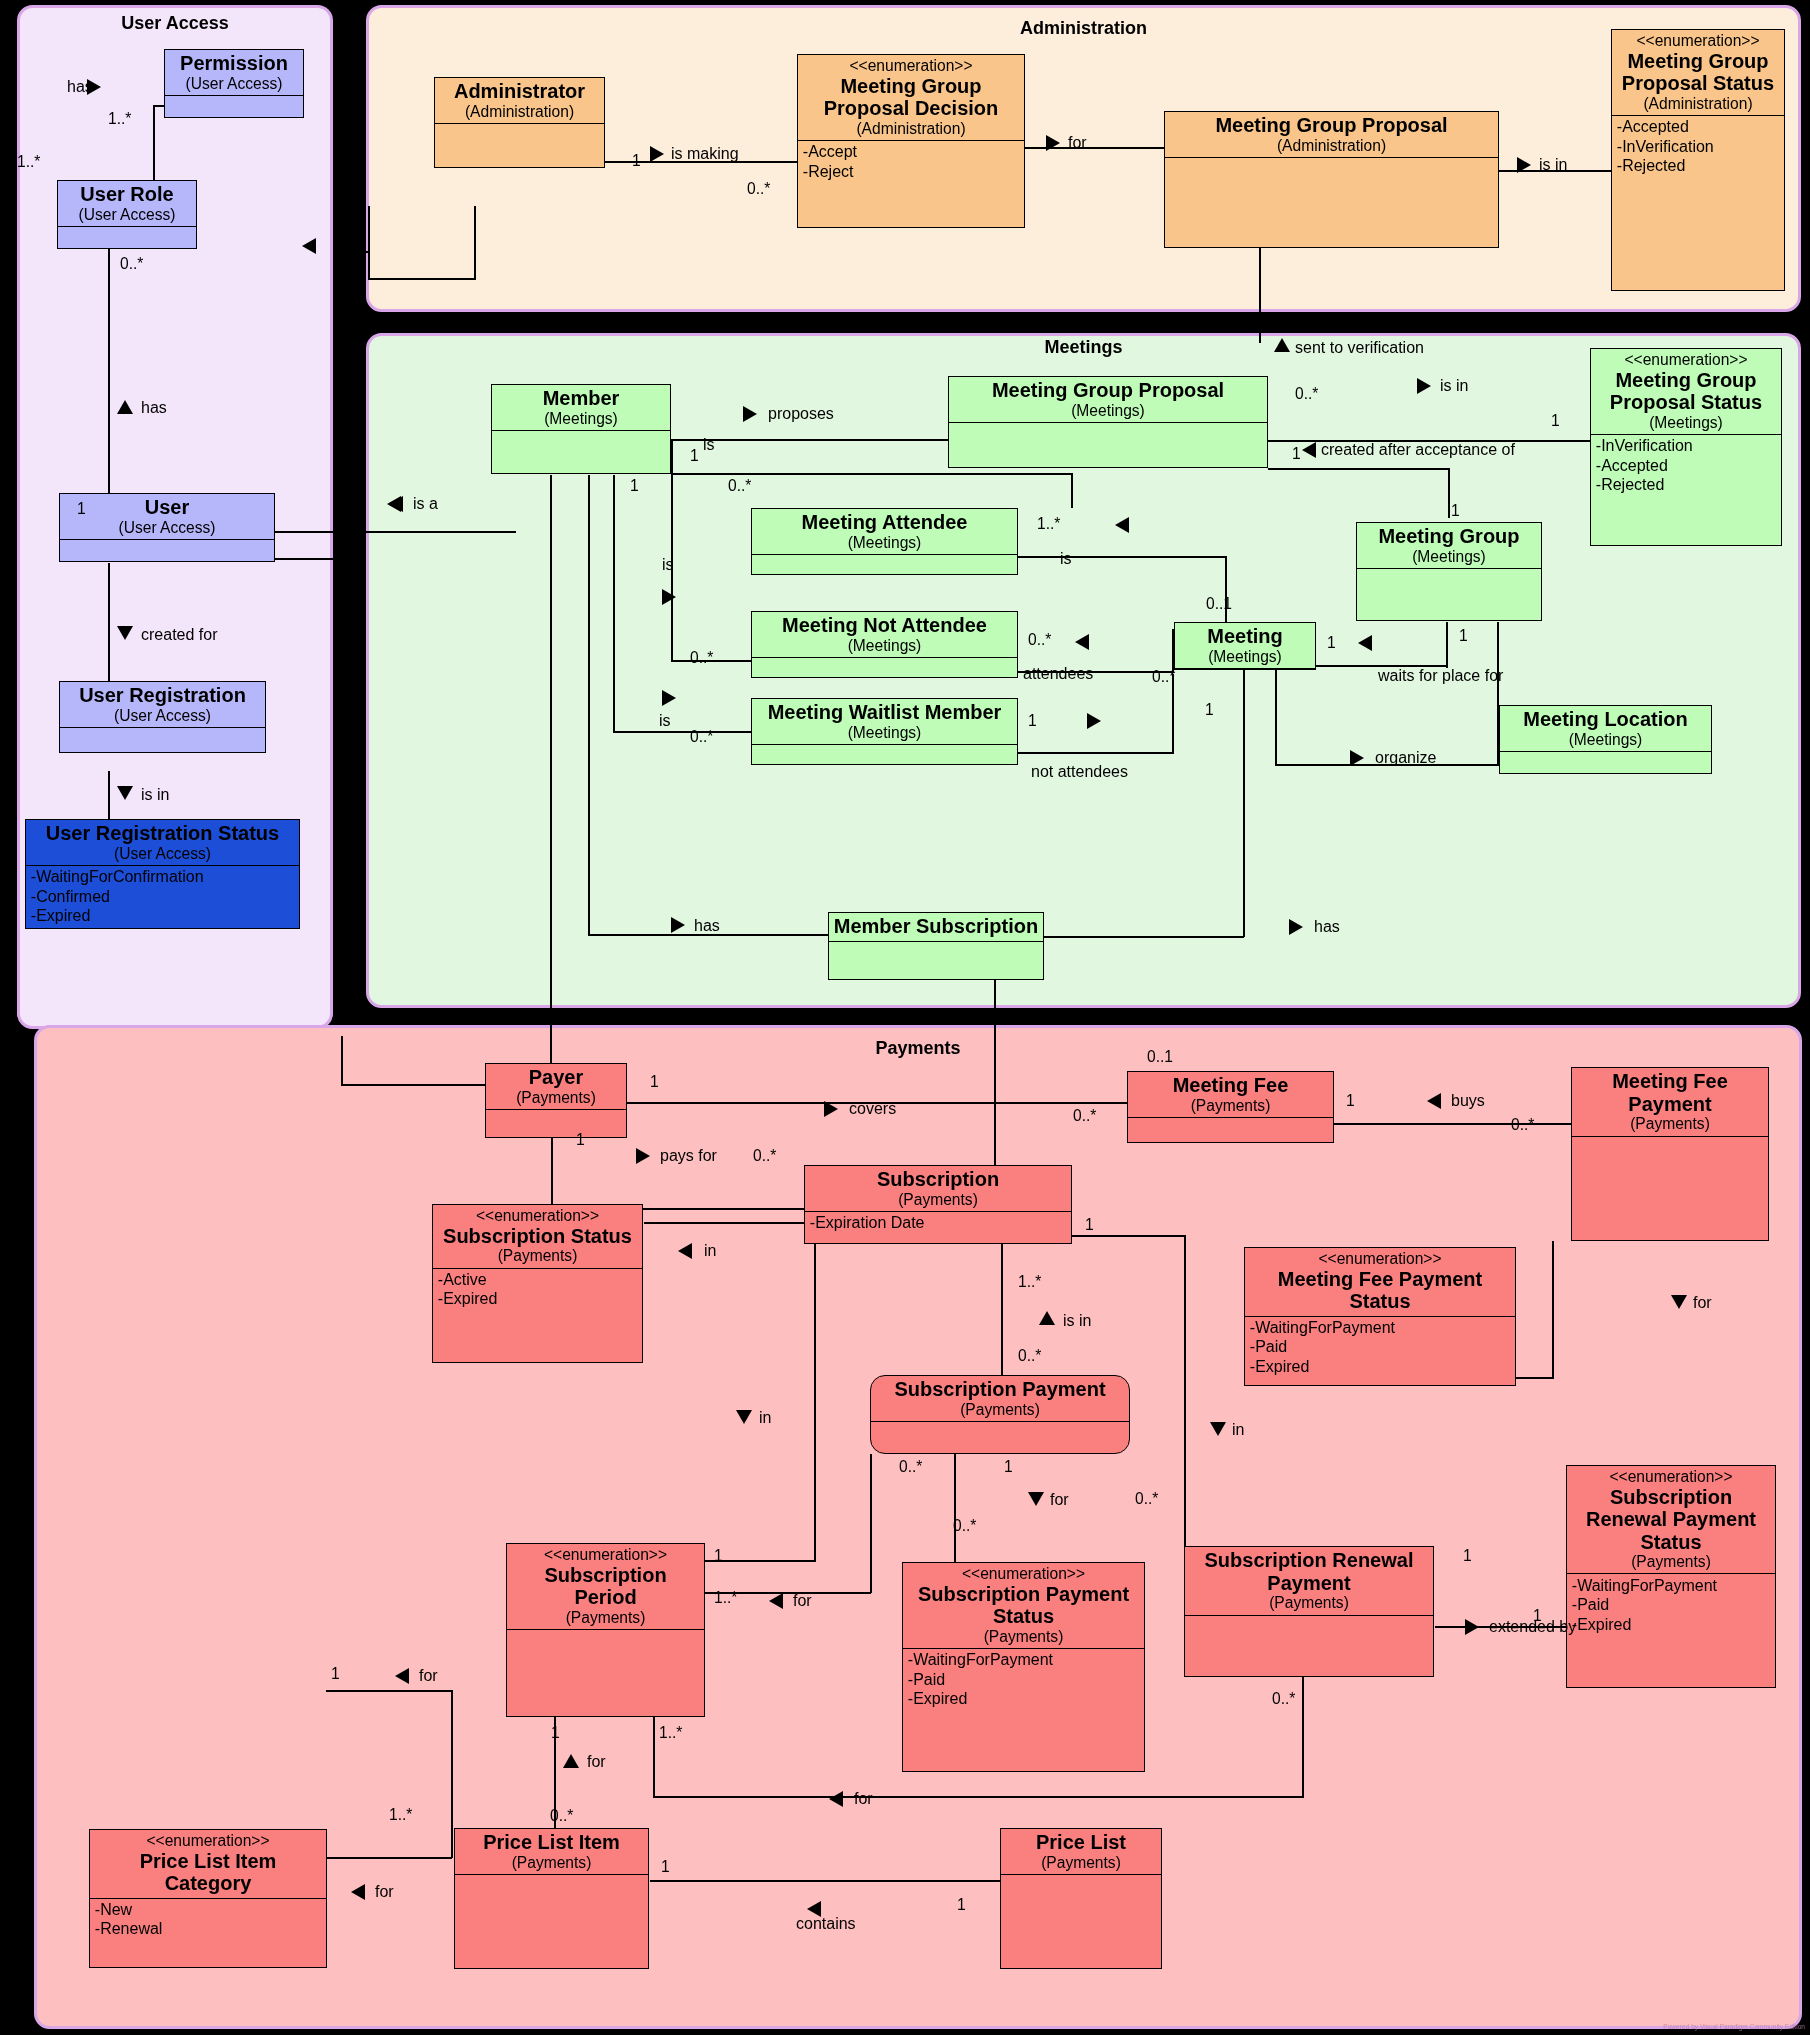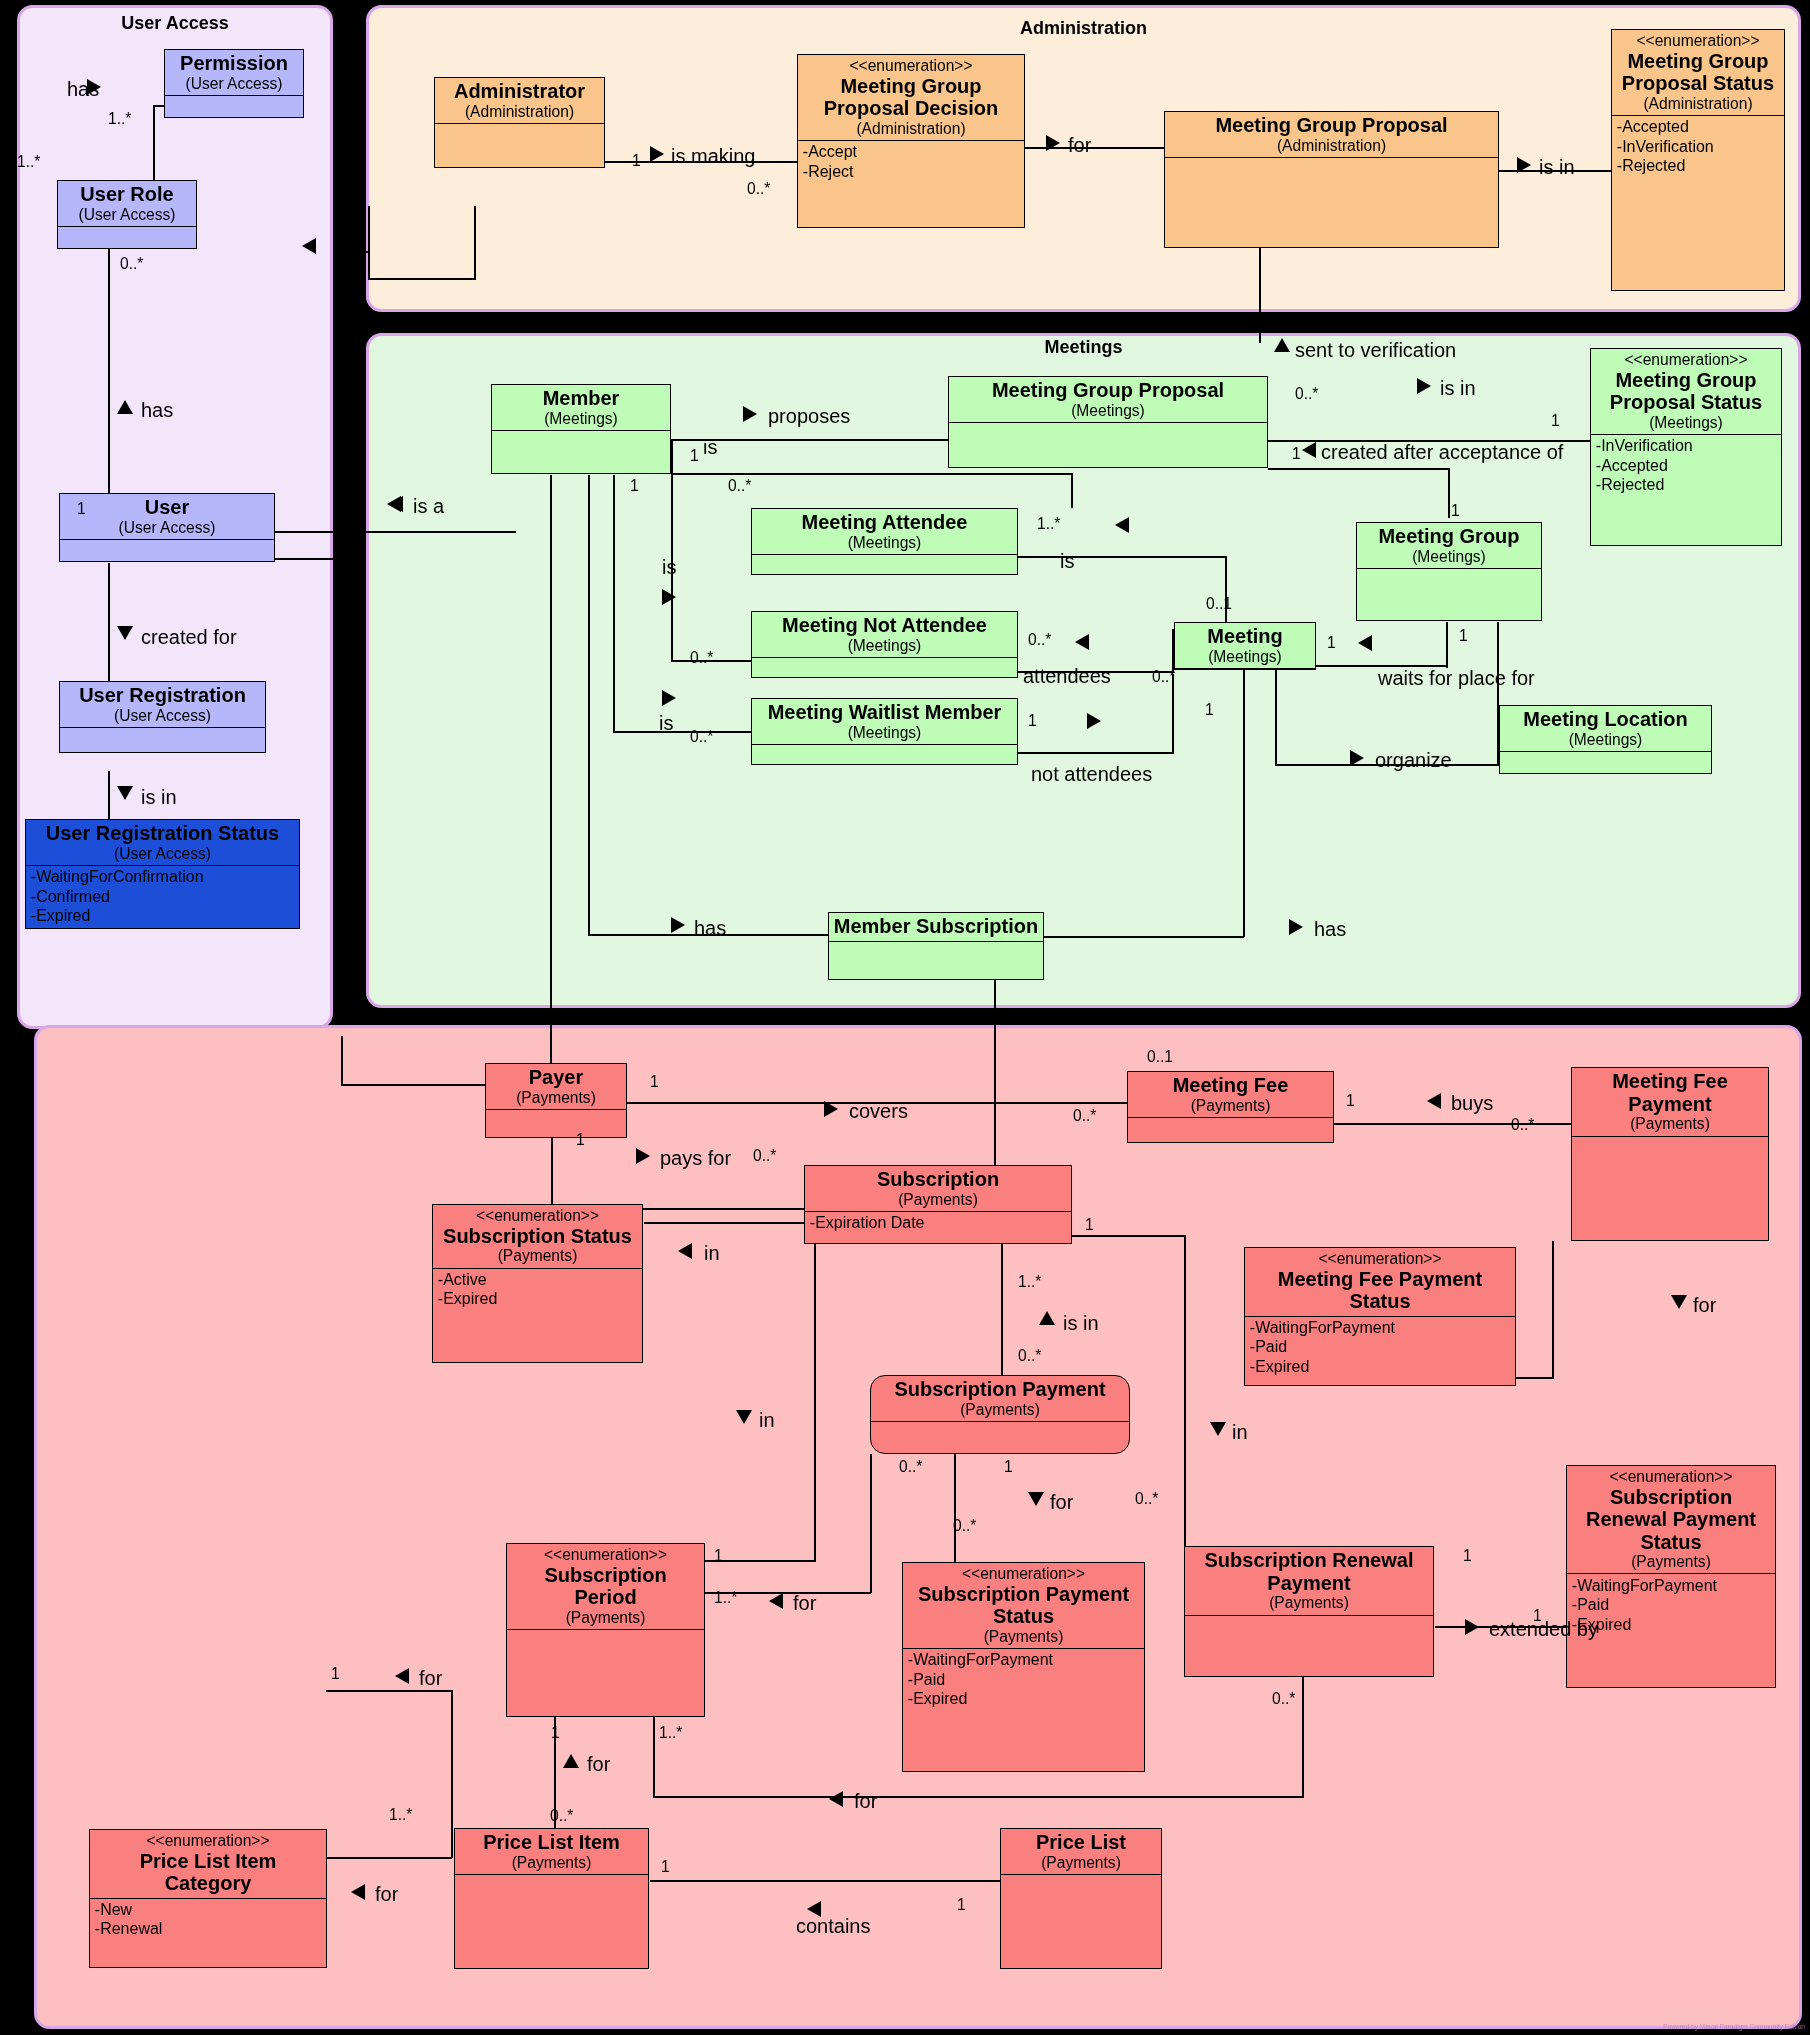--- a/index.html
+++ b/index.html
@@ -18,21 +18,21 @@
   .cls .hdr{padding:2.4px 3.6px 3px 3.6px;text-align:center;line-height:1.12;border-bottom:1.8px solid #000;}
   .cls .stereo{font-size:15.6px;font-weight:normal;display:block;}
   .cls .nm{font-size:20px;font-weight:bold;display:block;}
   .cls .pkgname{font-size:15.6px;font-weight:normal;display:block;}
   .cls .body{flex:1;padding:1.2px 4.8px;text-align:left;font-size:16px;line-height:1.22;}
   
   .ln{position:absolute;background:#000;z-index:3;}
   .lh{height:1.8px;}
   .lv{width:1.8px;}
   
-  .lbl{position:absolute;font-size:20px;color:#000;white-space:nowrap;z-index:7;line-height:1;}
+  .lbl{position:absolute;font-size:16px;color:#000;white-space:nowrap;z-index:7;line-height:1;}
   .mult{position:absolute;font-size:15.6px;color:#000;white-space:nowrap;z-index:7;line-height:1;}
   
   .arw{position:absolute;width:0;height:0;z-index:7;}
   .arw.r{border-top:8.4px solid transparent;border-bottom:8.4px solid transparent;border-left:14.4px solid #000;}
   .arw.l{border-top:8.4px solid transparent;border-bottom:8.4px solid transparent;border-right:14.4px solid #000;}
   .arw.u{border-left:8.4px solid transparent;border-right:8.4px solid transparent;border-bottom:14.4px solid #000;}
   .arw.d{border-left:8.4px solid transparent;border-right:8.4px solid transparent;border-top:14.4px solid #000;}
   .watermark{position:absolute;right:6px;bottom:4.8px;font-size:6.6px;color:#b77fb0;opacity:.8;z-index:9;}
 </style>
 </head>
@@ -47,20 +47,21 @@
   <div class="pkg" style="left:366px;top:4.8px;width:1435px;height:307px;background:#fdeedc;">
   </div>
   <div class="pkg-title" style="left:366px;top:18px;width:1435px;">Administration</div>
 
   <div class="pkg" style="left:366px;top:333px;width:1435px;height:675px;background:#e2f7e0;">
   </div>
   <div class="pkg-title" style="left:366px;top:337px;width:1435px;">Meetings</div>
 
   <div class="pkg" style="left:34px;top:1025px;width:1768px;height:1004px;background:#fdbfbf;">
   </div>
+  <div class="pkg-title" style="left:34px;top:1038px;width:1768px;">Payments</div>
 
   <div class="ln lv" style="left:153px;top:105px;width:1.8px;height:79px;"></div>
   <div class="ln lh" style="left:153px;top:105px;width:37px;height:1.8px;"></div>
 
   <div class="ln lv" style="left:108px;top:243px;width:1.8px;height:251px;"></div>
 
   <div class="ln lv" style="left:108px;top:563px;width:1.8px;height:127px;"></div>
 
   <div class="ln lv" style="left:108px;top:771px;width:1.8px;height:48px;"></div>
 

